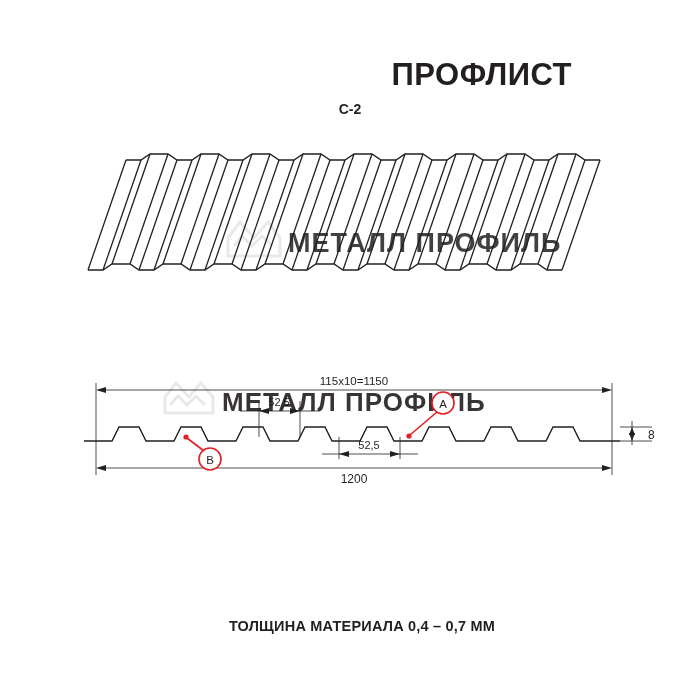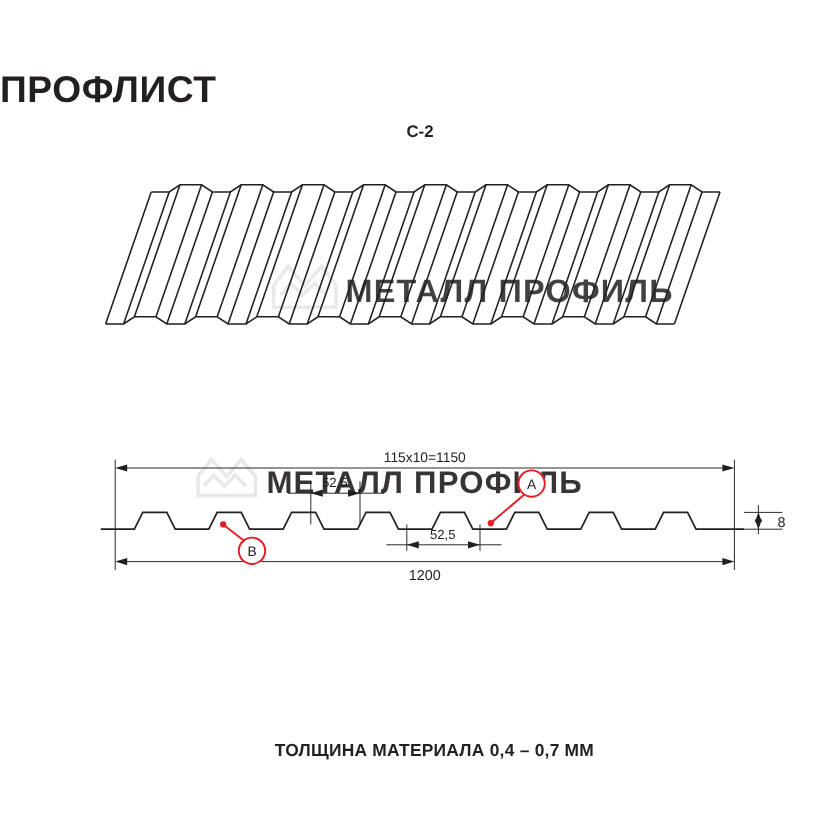--- a/index.html
+++ b/index.html
@@ -18,21 +18,21 @@
   .page {
     position: relative;
     width: 700px;
     height: 700px;
   }
   .title {
     position: absolute;
     top: 57px;
     left: 0;
     width: 572px;
-    text-align: left;
+    text-align: right;
     font-size: 31px;
     font-weight: bold;
     letter-spacing: 0.5px;
     color: #231f20;
   }
   .subtitle {
     position: absolute;
     top: 101px;
     left: 0;
     width: 700px;

